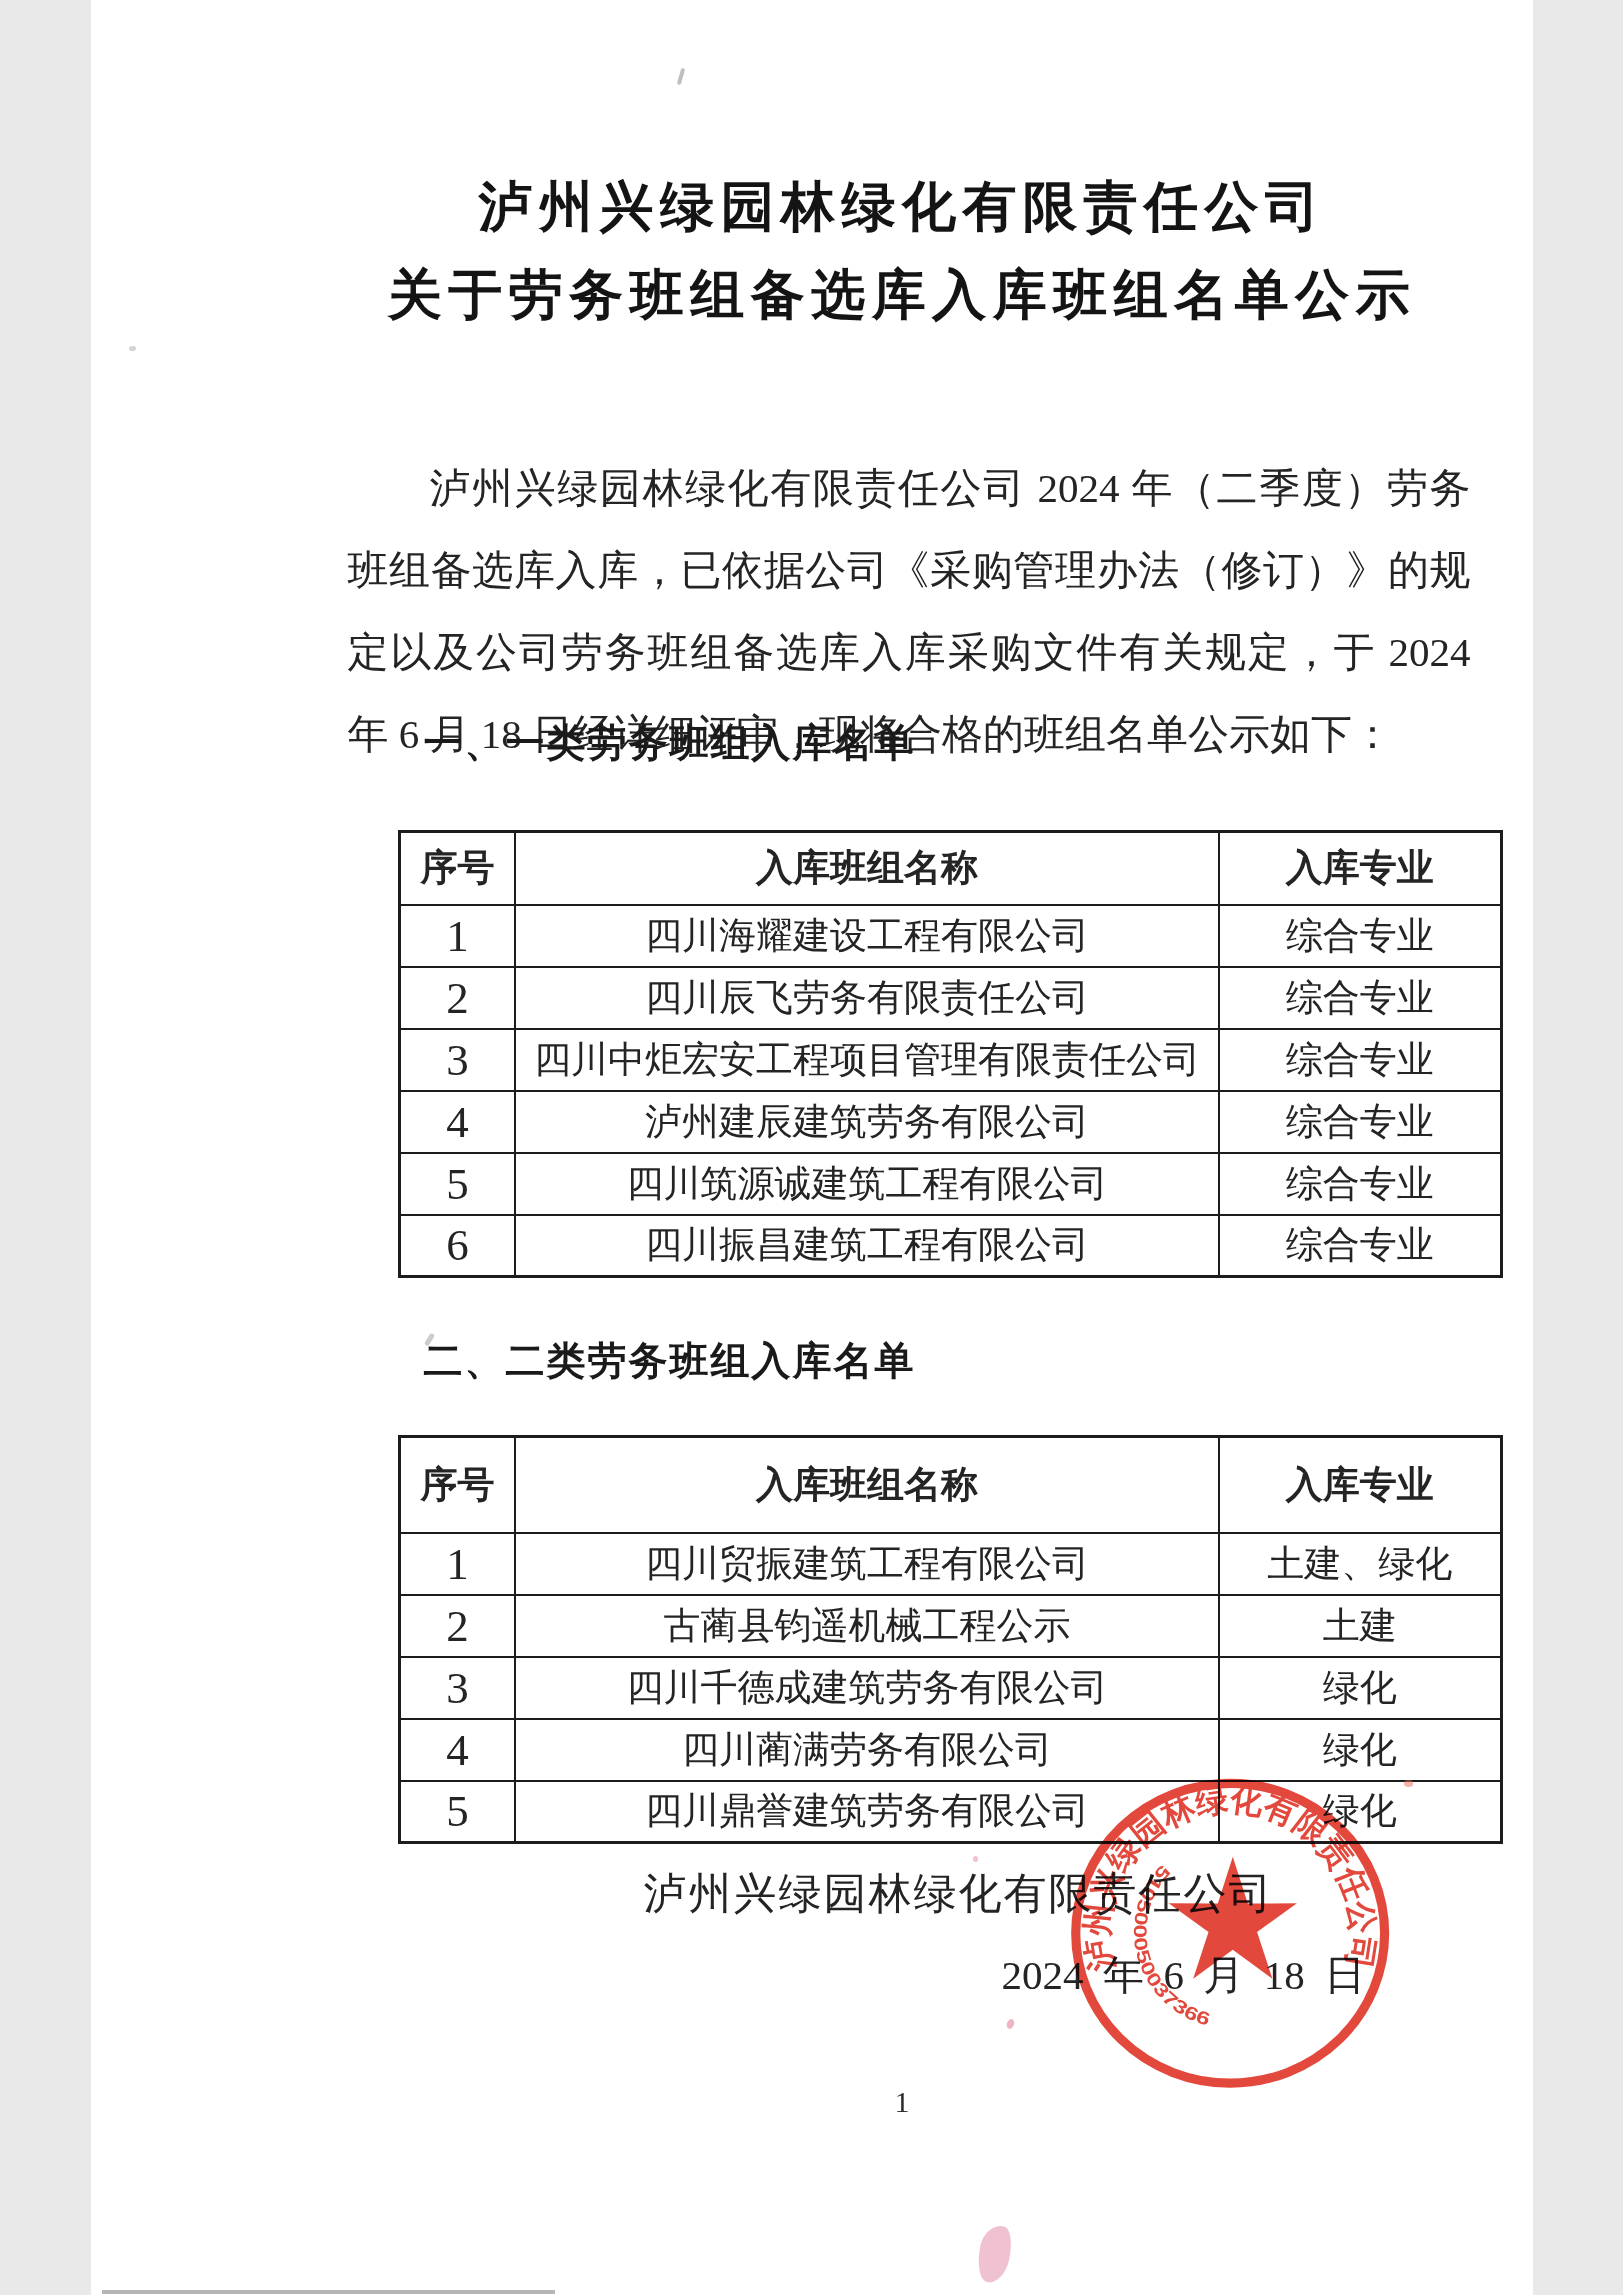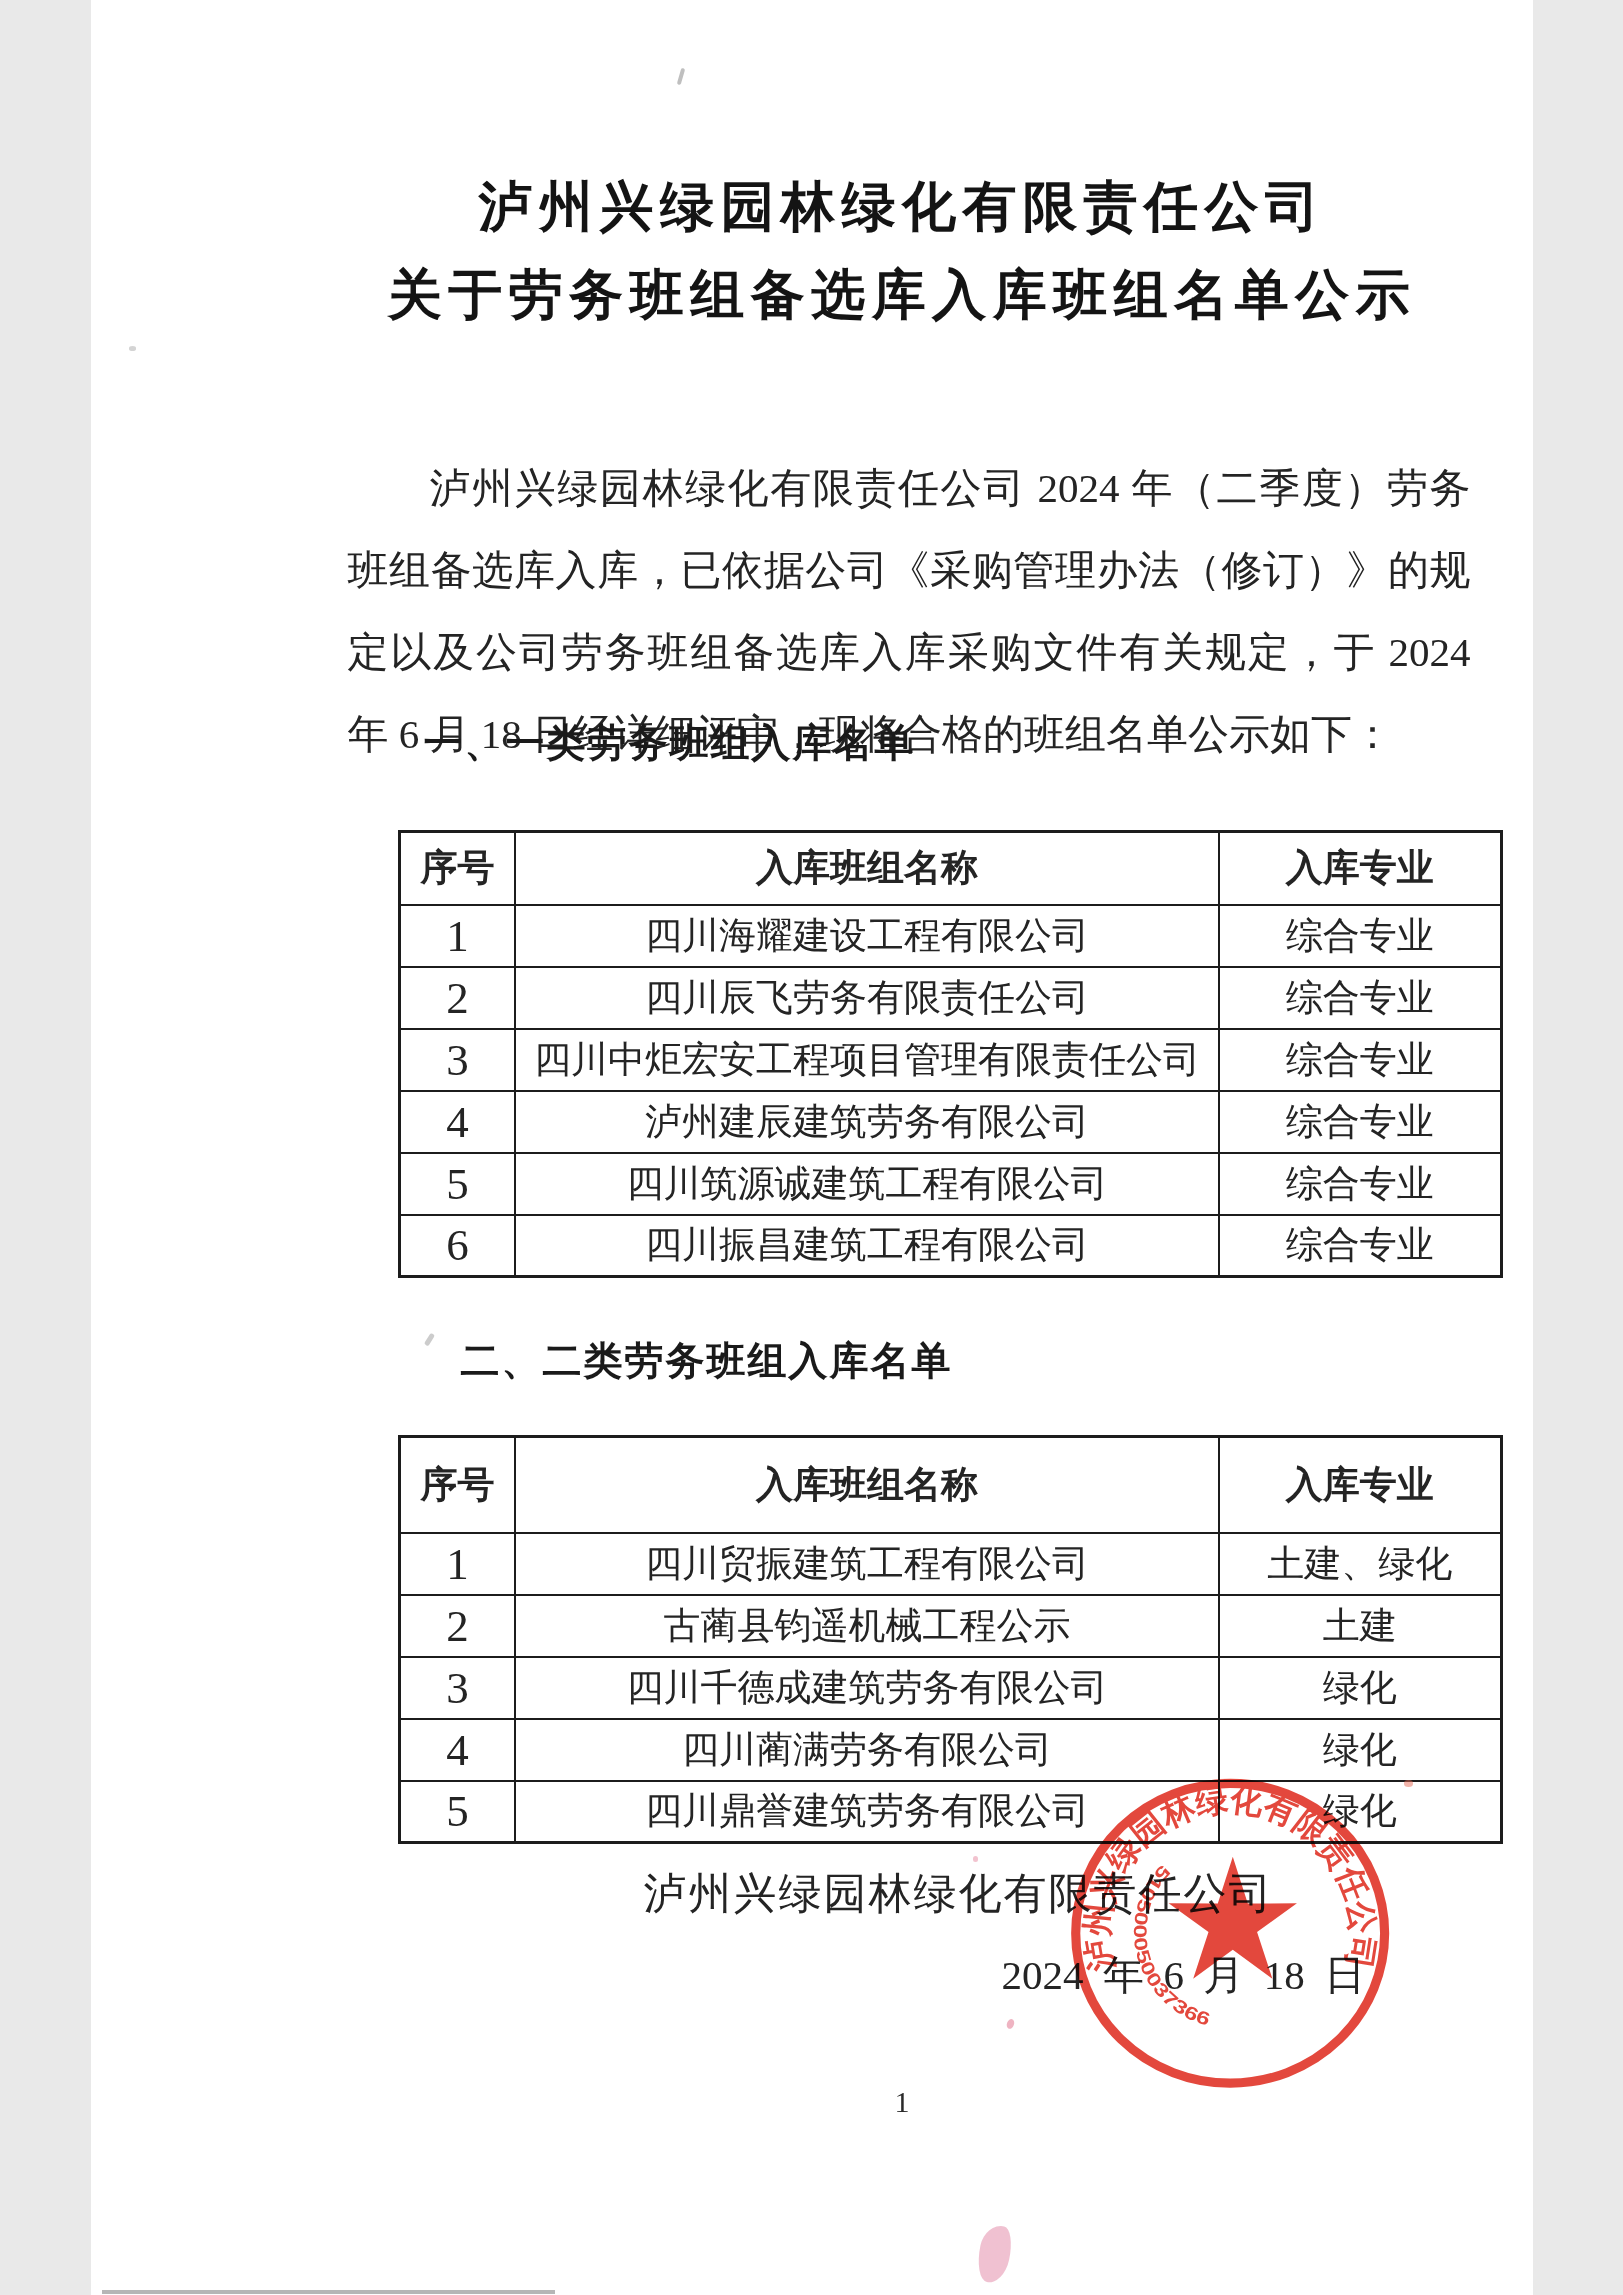--- a/index.html
+++ b/index.html
@@ -34,21 +34,21 @@
   .sec-heading{
     position:absolute;left:333px;
     font-family:"Liberation Sans","DejaVu Sans",sans-serif;
     font-weight:900;
     font-size:39px;
     letter-spacing:2px;
     color:#1a1a1a;
     white-space:nowrap;
   }
   .sec-heading.h1{top:716px;}
-  .sec-heading.h2{top:1334px;margin-left:37px;}
+  .sec-heading.h2{top:1334px;}
   .doc-table{position:absolute;left:275px;width:1105px;padding-left:32px;}
   .doc-table.t1{top:830px;}
   .doc-table.t2{top:1435px;}
   .doc-table table{
     border-collapse:collapse;width:100%;table-layout:fixed;
     border:3.3px solid #1c1c1c;
   }
   .doc-table th,.doc-table td{
     border:2px solid #1c1c1c;
     text-align:center;vertical-align:middle;

